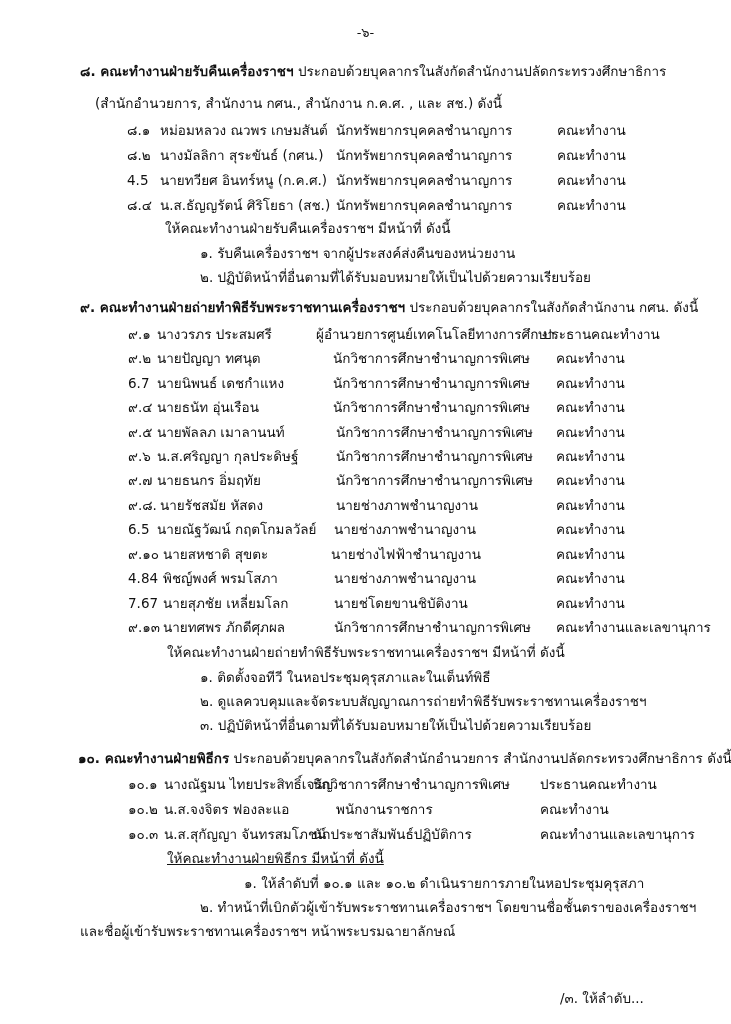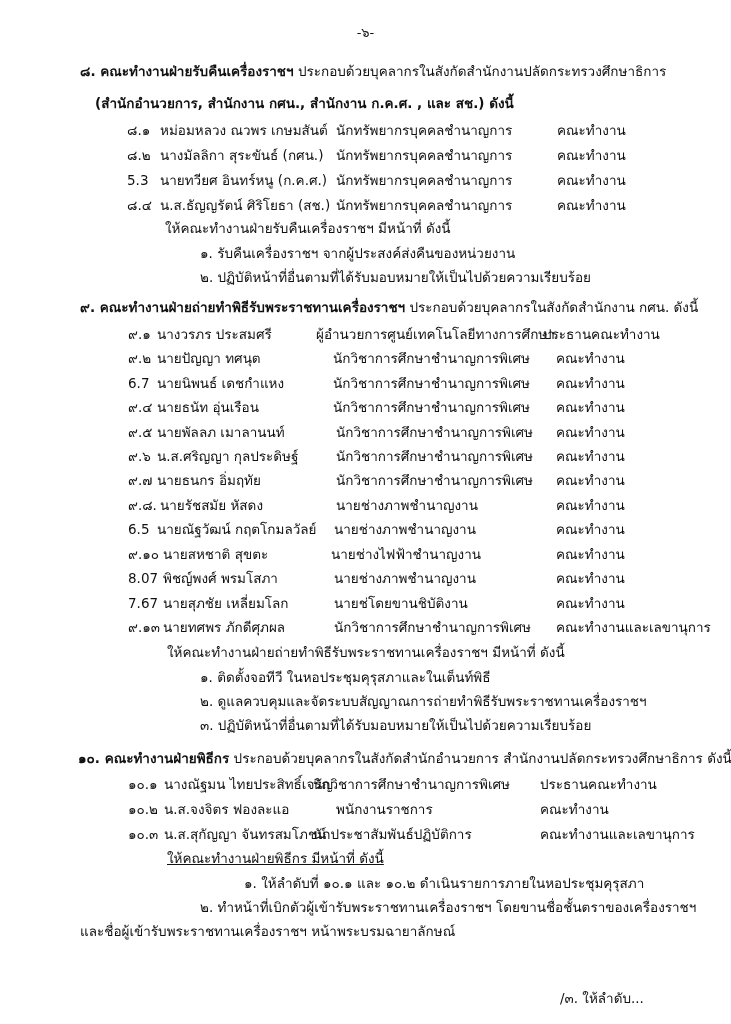--- a/index.html
+++ b/index.html
@@ -15,37 +15,37 @@
   .row span { position: absolute; top: 0; white-space: nowrap; line-height: 1; }
 </style>
 </head>
 <body>
 
 <div class="abs pageno">-๖-</div>
 
 <div class="abs" style="left:80px; top:65px;">
   <span class="b">๘. คณะทำงานฝ่ายรับคืนเครื่องราชฯ</span><span> ประกอบด้วยบุคลากรในสังกัดสำนักงานปลัดกระทรวงศึกษาธิการ</span>
 </div>
-<div class="abs" style="left:95px; top:97px;font-weight:bold;">(สำนักอำนวยการ, สำนักงาน กศน., สำนักงาน ก.ค.ศ. , และ สช.) ดังนี้</div>
+<div class="abs" style="left:95px; top:97px;">(สำนักอำนวยการ, สำนักงาน กศน., สำนักงาน ก.ค.ศ. , และ สช.) ดังนี้</div>
 
 <div>
   <div class="row" style="top:124px; left:0;">
     <span style="left:127px">๘.๑</span>
     <span style="left:160px">หม่อมหลวง ณวพร เกษมสันต์</span>
     <span style="left:336px">นักทรัพยากรบุคคลชำนาญการ</span>
     <span style="left:557px">คณะทำงาน</span>
   </div>
   <div class="row" style="top:149px; left:0;">
     <span style="left:127px">๘.๒</span>
     <span style="left:160px">นางมัลลิกา สุระขันธ์ (กศน.)</span>
     <span style="left:336px">นักทรัพยากรบุคคลชำนาญการ</span>
     <span style="left:557px">คณะทำงาน</span>
   </div>
   <div class="row" style="top:174px; left:0;">
-    <span style="left:127px">5.3</span>
+    <span style="left:127px">4.5</span>
     <span style="left:160px">นายทวียศ อินทร์หนู (ก.ค.ศ.)</span>
     <span style="left:336px">นักทรัพยากรบุคคลชำนาญการ</span>
     <span style="left:557px">คณะทำงาน</span>
   </div>
   <div class="row" style="top:199px; left:0;">
     <span style="left:127px">๘.๔</span>
     <span style="left:160px">น.ส.ธัญญรัตน์ ศิริโยธา (สช.)</span>
     <span style="left:336px">นักทรัพยากรบุคคลชำนาญการ</span>
     <span style="left:557px">คณะทำงาน</span>
   </div>
@@ -114,21 +114,21 @@
     <span style="left:334px">นายช่างภาพชำนาญงาน</span>
     <span style="left:556px">คณะทำงาน</span>
   </div>
   <div class="row" style="top:548px;">
     <span style="left:128px">๙.๑๐</span>
     <span style="left:163px">นายสหชาติ  สุขตะ</span>
     <span style="left:331px">นายช่างไฟฟ้าชำนาญงาน</span>
     <span style="left:556px">คณะทำงาน</span>
   </div>
   <div class="row" style="top:572px;">
-    <span style="left:128px">8.07</span>
+    <span style="left:128px">4.84</span>
     <span style="left:163px">พิชญ์พงศ์ พรมโสภา</span>
     <span style="left:334px">นายช่างภาพชำนาญงาน</span>
     <span style="left:556px">คณะทำงาน</span>
   </div>
   <div class="row" style="top:597px;">
     <span style="left:128px">7.67</span>
     <span style="left:163px">นายสุภชัย  เหลี่ยมโลก</span>
     <span style="left:334px">นายช่โดยขานชิบัติงาน</span>
     <span style="left:556px">คณะทำงาน</span>
   </div>

